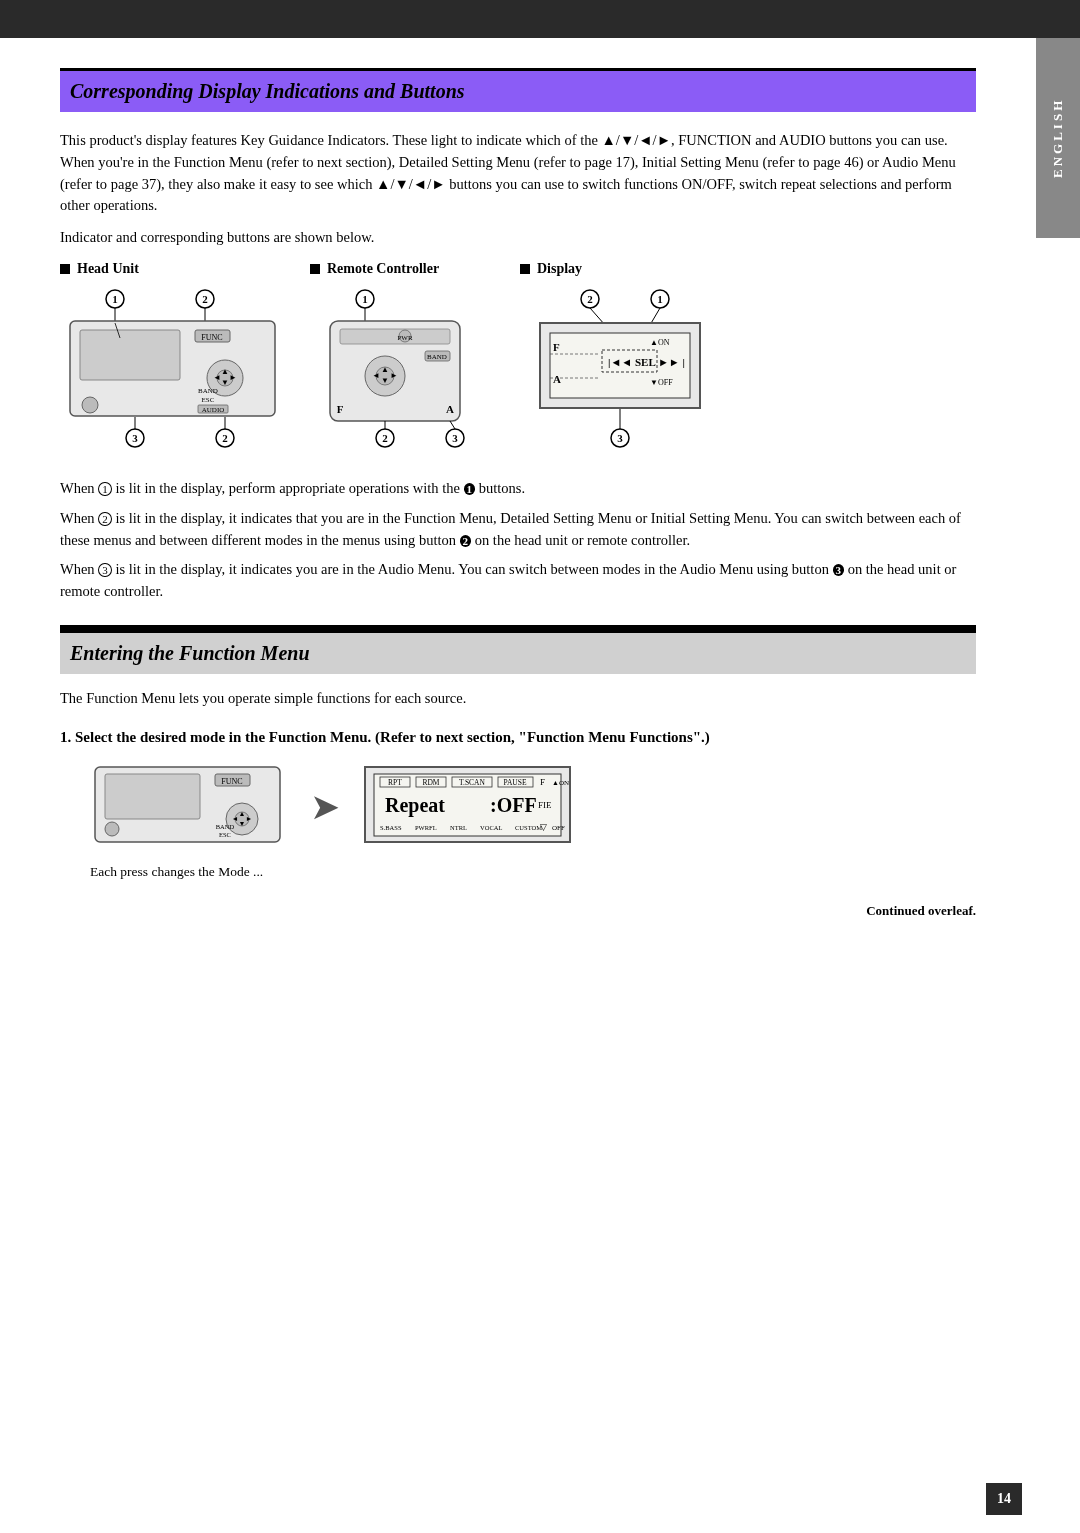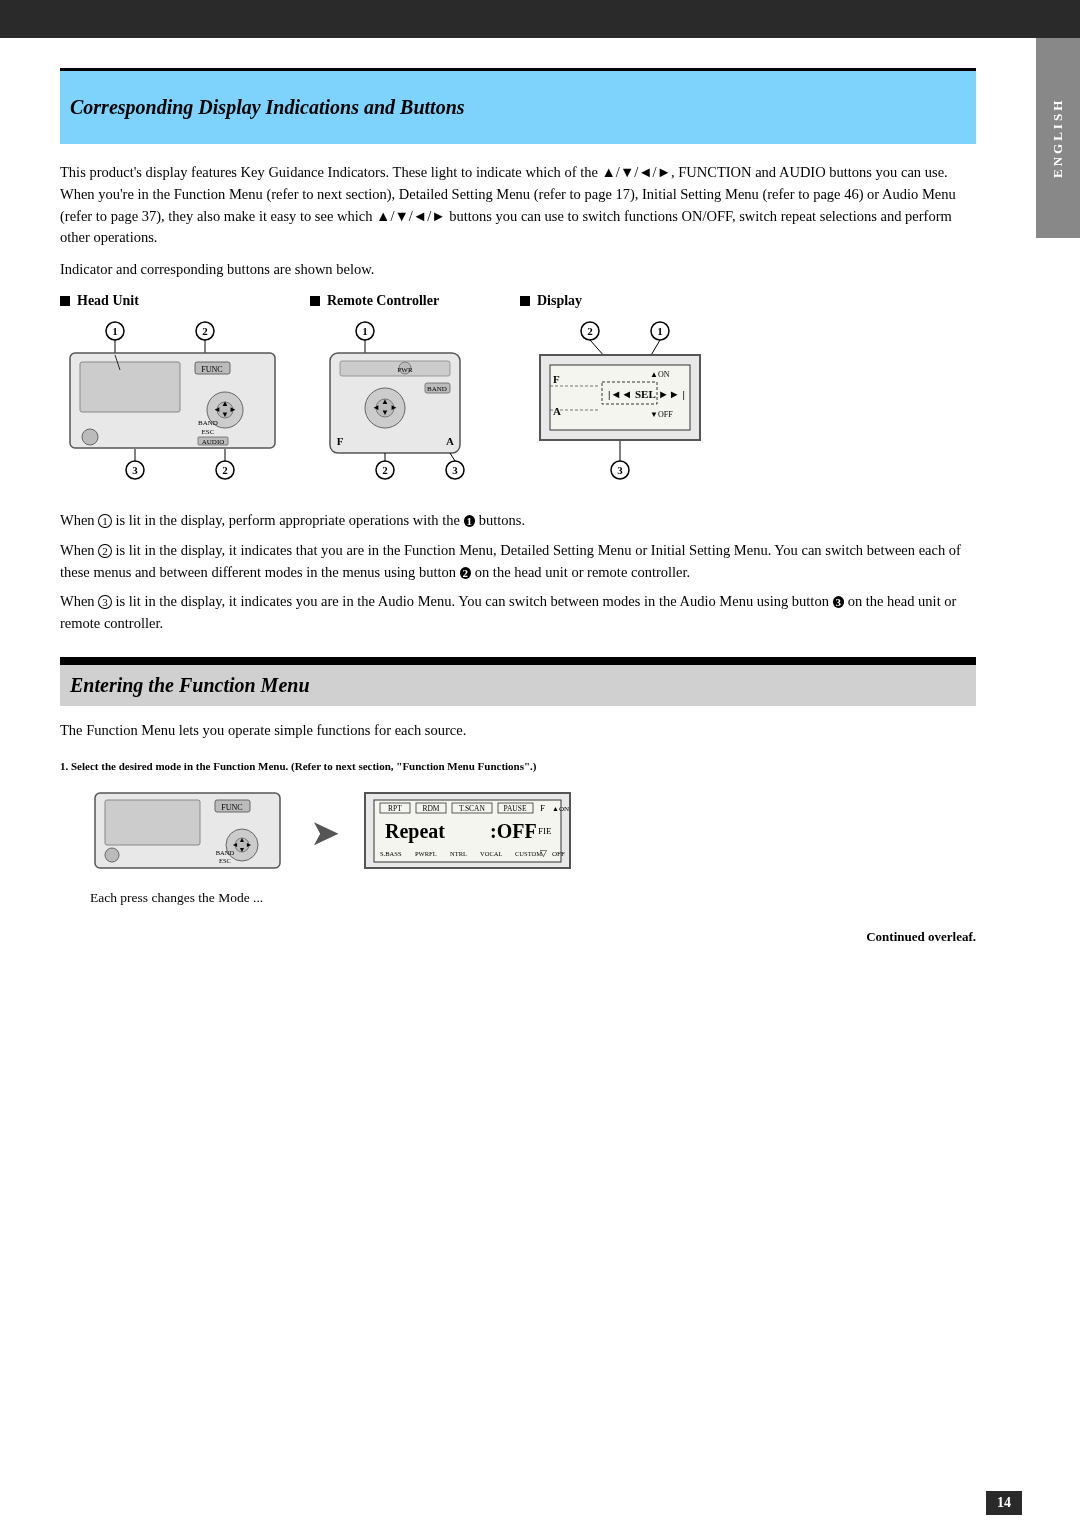--- a/index.html
+++ b/index.html
@@ -49,23 +49,23 @@
       justify-content: center;
     }
 
     .main-content {
       padding: 30px 60px 30px 60px;
       padding-right: 104px;
     }
 
     
     .section-heading {
-      background: #7dd3fc;
+      background: #8b5cf6;
       border-top: 3px solid #000;
-      padding: 22px 10px;
+      padding: 6px 10px;
       font-size: 20px;
       font-weight: bold;
       margin-bottom: 18px;
       font-style: italic;
     }
 
     .section-heading2 {
       background: #d0d0d0;
       border-top: 8px solid #000000;
       padding: 6px 10px;
@@ -133,21 +133,21 @@
       font-size: 14.5px;
     }
 
     .note-bullet {
       font-size: 14px;
       margin-left: 20px;
       margin-top: 4px;
     }
 
     .step-text {
-      font-size: 11px;
+      font-size: 15px;
       font-weight: bold;
       margin: 16px 0 14px 0;
       line-height: 1.5;
     }
 
     .function-menu-row {
       display: flex;
       align-items: center;
       gap: 20px;
       margin: 10px 0 6px 30px;
@@ -171,21 +171,21 @@
     
     .page-number {
       position: absolute;
       bottom: 18px;
       right: 58px;
       font-size: 14px;
       font-weight: bold;
       background: #2a2a2a;
       color: #fff;
       width: 36px;
-      height: 24px;
+      height: 32px;
       display: flex;
       align-items: center;
       justify-content: center;
     }
 
     .arrow-right {
       font-size: 36px;
       color: #555;
     }
   </style>

